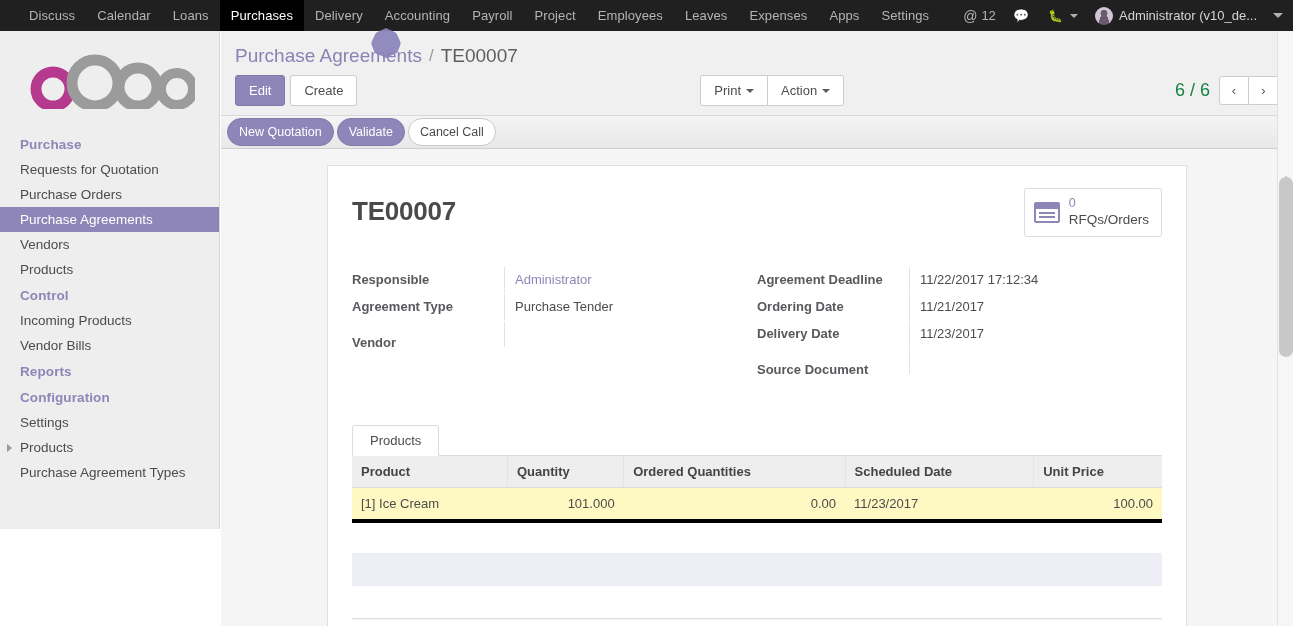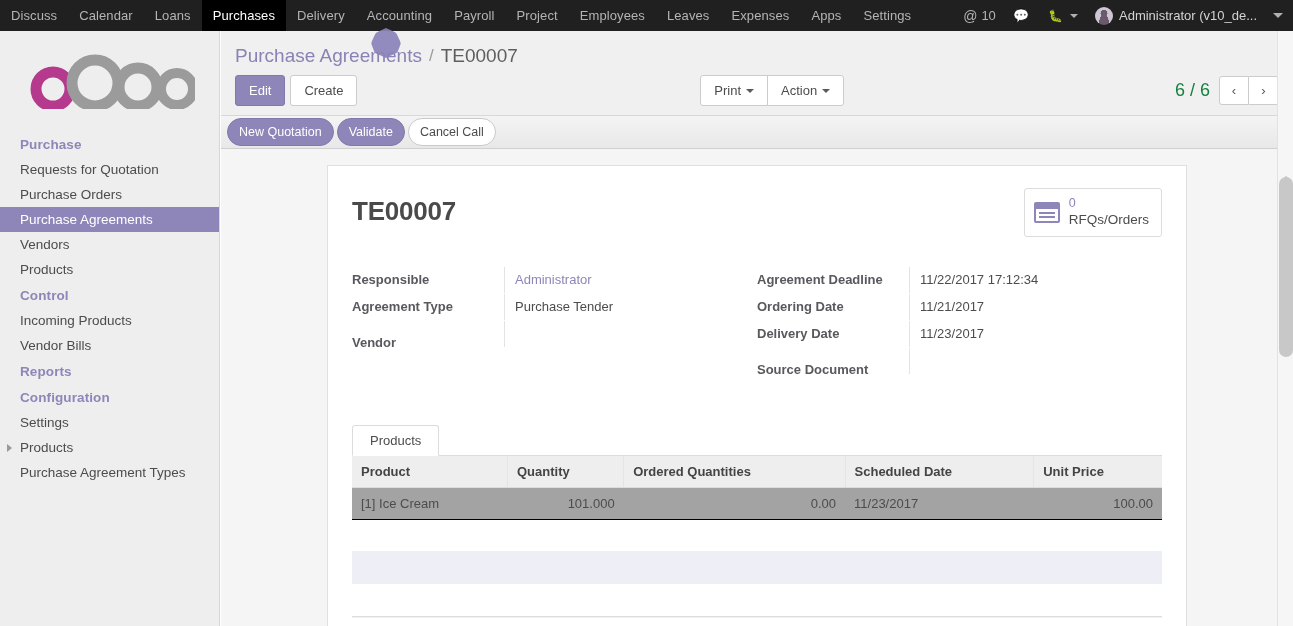--- a/index.html
+++ b/index.html
@@ -13,21 +13,21 @@
   }
 
   
   .navbar {
     position: absolute; top: 0; left: 0;
     width: 1293px; height: 31px;
     background: #202020;
     display: flex; align-items: stretch;
     z-index: 40;
   }
-  .nav-left { display: flex; align-items: stretch; padding-left: 0; }
+  .nav-left { display: flex; align-items: stretch; padding-left: 18px; }
   .nav-item {
     display: flex; align-items: center;
     padding: 0 11px;
     font-size: 13px; color: #b4b4b4;
     white-space: nowrap; cursor: pointer;
     letter-spacing: .1px;
   }
   .nav-item.active { background: #000000; color: #ffffff; }
   .nav-right {
     margin-left: auto; display: flex; align-items: center;
@@ -60,21 +60,21 @@
   .user-name { font-size: 13px; color: #d4d4d4; white-space: nowrap; }
   .nav-caret-end {
     width: 0; height: 0; margin-left: 10px;
     border-left: 5px solid transparent; border-right: 5px solid transparent;
     border-top: 5px solid #b0b0b0;
   }
 
   
   .sidebar {
     position: absolute; top: 31px; left: 0;
-    width: 220px; height: 595px;
+    width: 220px; height: 498px;
     background: #eeeeee;
     border-right: 1px solid #d6d6d6;
     overflow: hidden;
   }
   .logo-wrap {
     height: 100px; display: flex;
     align-items: center; justify-content: center;
     cursor: pointer;
   }
   .odoo-logo { display: block; }
@@ -297,22 +297,22 @@
   .data-table th {
     background: #eeeeee;
     border-bottom: 1px solid #dcdcdc;
     border-right: 1px solid #e4e4e4;
     font-size: 13px; font-weight: bold; color: #444;
     text-align: left; padding: 8px 9px;
     white-space: nowrap;
   }
   .data-table th:last-child { border-right: none; }
   .data-table td {
-    background: #a3a3a3;
-    border-bottom: 1px solid #000000;
+    background: #fef9c3;
+    border-bottom: 4px solid #000000;
     font-size: 13px; color: #4c4c4c;
     padding: 8px 9px;
     white-space: nowrap;
   }
   .data-table td.num { text-align: right; }
   .row-blank td { background: #ffffff; border-bottom: none; height: 32px; }
   .row-filler td { background: #eeeef7; height: 33px; border-bottom: none; }
 
   .hr-sep {
     margin-top: 32px;
@@ -371,21 +371,21 @@
       <div class="nav-item">Project</div>
       <div class="nav-item">Employees</div>
       <div class="nav-item">Leaves</div>
       <div class="nav-item">Expenses</div>
       <div class="nav-item">Apps</div>
       <div class="nav-item">Settings</div>
     </div>
   <div class="nav-right">
     <div class="nav-sys">
       <span class="at-glyph">@</span>
-      <span>10</span>
+      <span>12</span>
     </div>
     <div class="nav-sys">
       <span class="chat-glyph">💬</span>
     </div>
     <div class="nav-sys">
       <span class="bug-glyph">🐛</span>
       <span class="caret-d"></span>
     </div>
     <div class="user-zone">
       <span class="avatar"></span>

